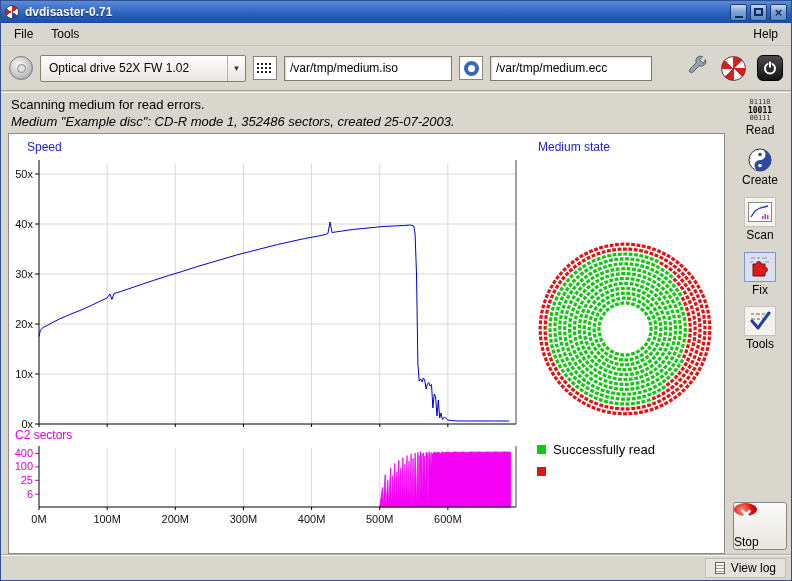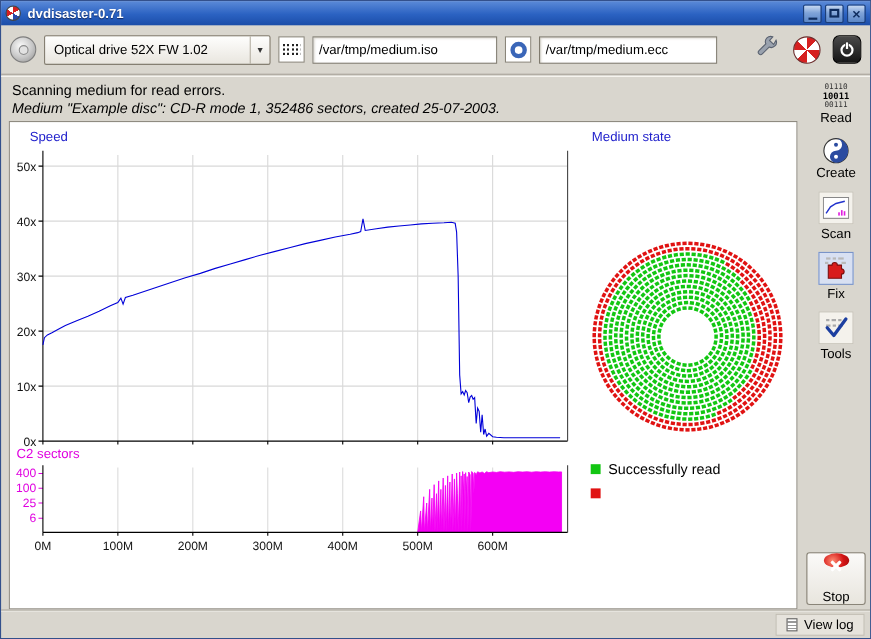--- a/index.html
+++ b/index.html
@@ -86,21 +86,21 @@
   .side-btn .gap2 { margin-top:1px; }
   .mt1 { margin-top:4px; } .mt2 { margin-top:11px; } .mt3 { margin-top:10px; }
   .mt4 { margin-top:10px; } .mt5 { margin-top:9px; }
   .bin-icon { font-family:"DejaVu Sans Mono", monospace; font-size:7px; line-height:7px; text-align:center; color:#333; }
   .bin-icon .b { font-size:8px; line-height:9px; font-weight:bold; color:#000; }
   .icon-frame { width:32px; height:30px; display:flex; align-items:center; justify-content:center;
                 border:1px solid #c6c2b8; background:#f4f2ec; }
   .icon-frame.active { border:1px solid #7a94c8; background:#d8e0f2; }
   .stop-btn { margin-top:auto; width:54px; height:48px; border:1px solid #8a8579; border-radius:3px;
               background:linear-gradient(#fbfaf8,#e8e5de); display:flex; flex-direction:column;
-              align-items:center; justify-content:center; font-size:12px; gap:19px; }
+              align-items:flex-start; justify-content:center; font-size:12px; gap:19px; }
   .stop-icon { width:23px; height:23px; border-radius:50%; position:relative;
                background:radial-gradient(circle at 8px 7px,#ff8d74,#d41414 60%,#a30b0b); }
   .stop-icon::before, .stop-icon::after { content:""; position:absolute; left:5.5px; top:10px;
                width:12px; height:3px; background:#fff; border-radius:1px; }
   .stop-icon::before { transform:rotate(45deg); } .stop-icon::after { transform:rotate(-45deg); }
 
   
   .bottom-bar { height:26px; flex:0 0 26px; border-top:1px solid #b2ada3; box-shadow:inset 0 1px 0 #f4f2ee;
                 display:flex; align-items:center; justify-content:flex-end; padding:0 5px; }
   .viewlog { display:flex; align-items:center; gap:6px; font-size:12px; padding:2px 9px;
@@ -122,20 +122,25 @@
         </span>
       <span class="wbtn">
           <span class="glyph-max"></span>
         </span>
       <span class="wbtn">
           <span class="glyph-close">×</span>
         </span>
     </span>
   </div>
 
+  <div class="menubar">
+    <span class="menu-item">File</span>
+    <span class="menu-item">Tools</span>
+    <span class="menu-item help">Help</span>
+  </div>
 
   <div class="toolbar">
     <span class="drive-icon"></span>
     <div class="combo">
       <span class="combo-text">Optical drive 52X FW 1.02</span>
       <span class="combo-arrow">▼</span>
     </div>
     <span class="icon-box">
       <span class="bin-bar"></span>
         <span class="bin-bar"></span>

